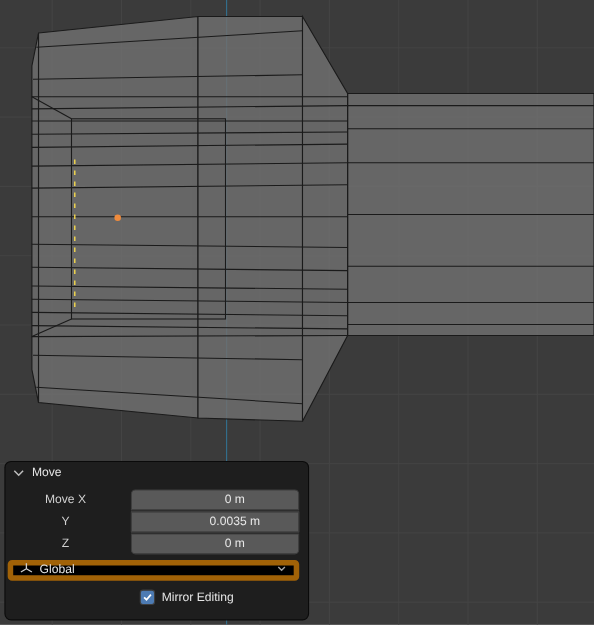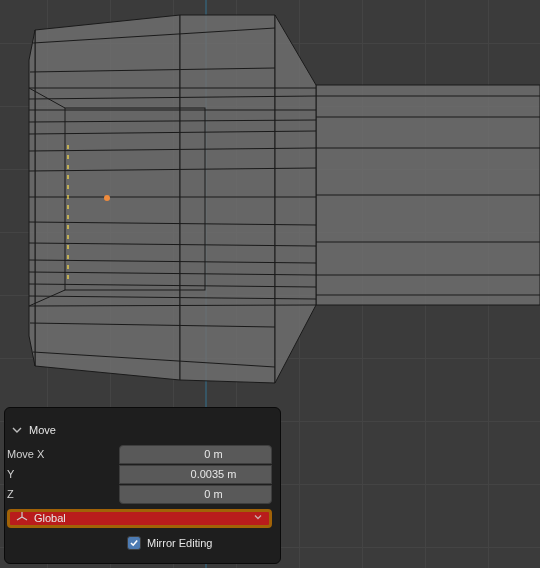--- a/index.html
+++ b/index.html
@@ -35,38 +35,38 @@
     position: absolute;
     left: 4px; bottom: 4px;
     width: 277px;
     background: #1e1e1e;
     border: 1px solid #0a0a0a;
     border-radius: 6px;
     padding-bottom: 10px;
   }
   .opbox-header {
     display: flex; align-items: center; gap: 6px;
-    padding: 16px 6px 4px 6px;
+    padding: 4px 6px 4px 6px;
     color: #e6e6e6;
     font-size: 11px;
   }
   .opbox-header .disc { width: 12px; height: 12px; display: inline-flex; align-items: center; justify-content: center; }
   .opbox-header .disc svg { width: 10px; height: 10px; }
   .opbox-body { padding: 4px 2px 0 2px; }
 
   .row {
     display: flex; align-items: center;
     height: 20px;
     margin-top: 0;
   }
   .row + .row { margin-top: 0; }
 
   .row-label {
     flex: 0 0 112px;
-    text-align: left;
+    text-align: center;
     padding-right: 7px;
     color: #d2d2d2;
     font-size: 11px;
     white-space: nowrap;
   }
 
   .numfield {
     flex: 1;
     height: 19px;
     margin: 0.5px 0 0 0;
@@ -81,22 +81,22 @@
     padding-left: 36px;
   }
   .numfield.top    { border-radius: 4px 4px 0 0; }
   .numfield.bottom { border-radius: 0 0 4px 4px; }
   .numfield.mid    { border-radius: 0; }
 
   .selectfield {
     flex: 1;
     height: 19px;
     margin-right: 6px;
-    background: #b91c1c;
-    border: 3px solid #a16207;
+    background: #000000;
+    border: 5px solid #a16207;
     border-radius: 4px;
     color: #e8e8e8;
     font-size: 11px;
     display: flex; align-items: center; justify-content: flex-start;
     padding: 0 6px; gap: 6px;
     cursor: pointer;
   }
   .selectfield .caret { margin-left: auto; opacity: .8; }
 
   .check-row {

